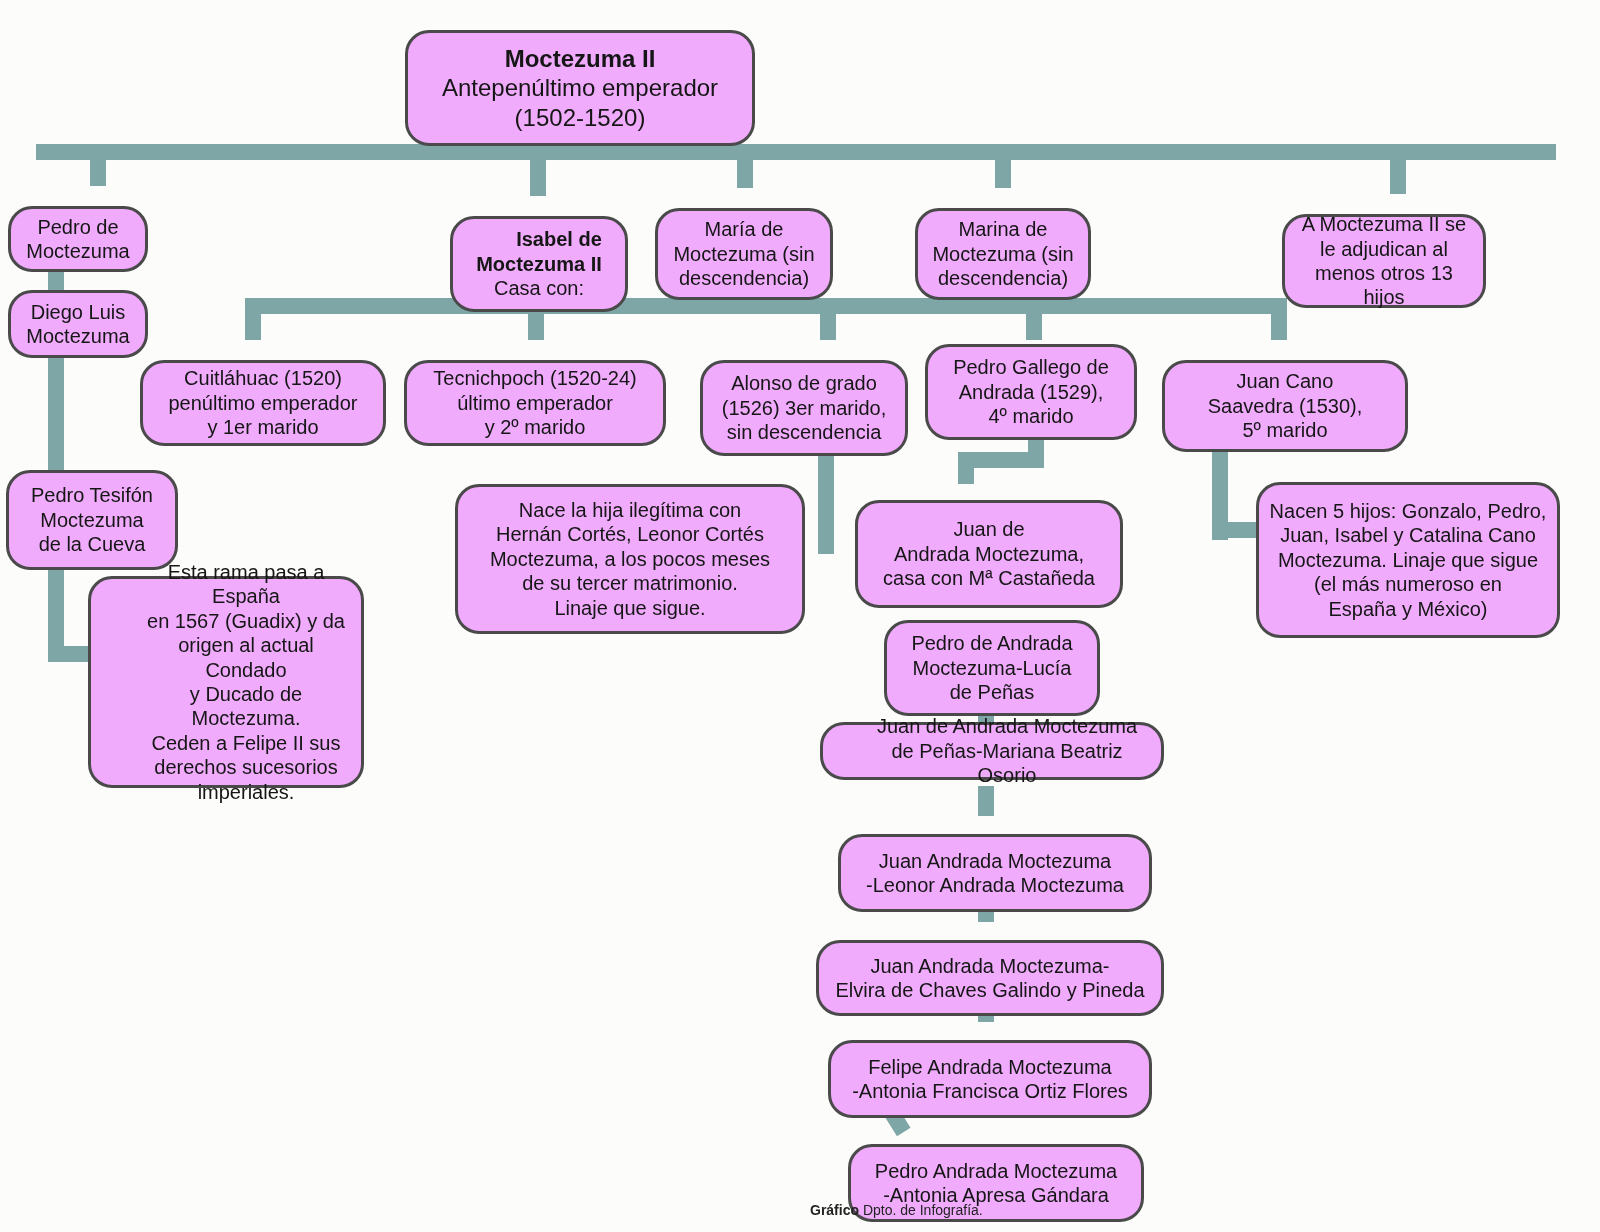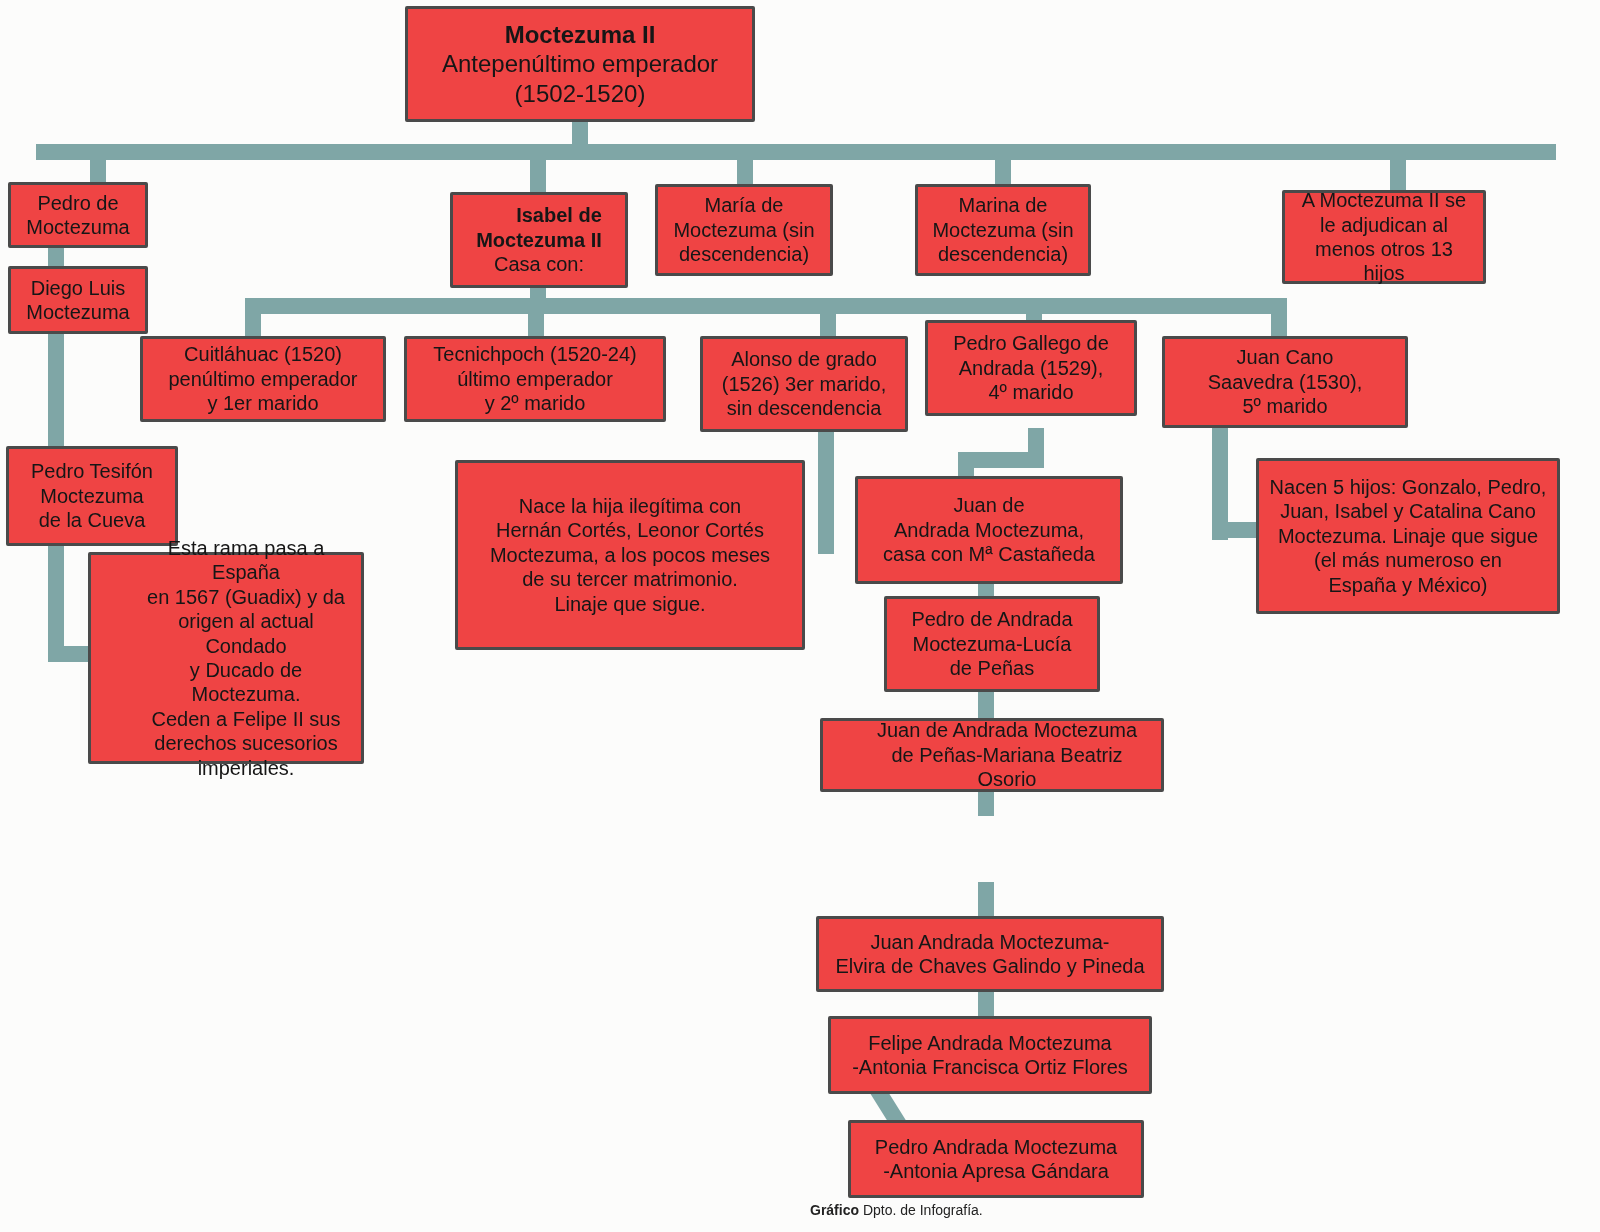--- a/index.html
+++ b/index.html
@@ -4,25 +4,25 @@
 <title>Moctezuma II — árbol genealógico</title>
 <style>
   html,body{margin:0;padding:0;background:#fcfcfb;}
   #canvas{
     position:relative;width:1600px;height:1232px;background:#fcfcfb;
     font-family:"Liberation Sans",sans-serif;overflow:hidden;
   }
   .con{position:absolute;background:#7fa6a6;z-index:1;}
   .diag{transform:rotate(-32deg);}
   .box{
-    position:absolute;z-index:2;background:#ef4444;border:3px solid #4a4a4a;
-    border-radius:2px;display:flex;flex-direction:column;align-items:center;
+    position:absolute;z-index:2;background:#f0abfc;border:3px solid #4a4a4a;
+    border-radius:24px;display:flex;flex-direction:column;align-items:center;
     justify-content:center;text-align:center;white-space:pre-line;
     font-size:20px;line-height:1.22;color:#161616;font-weight:400;
-    padding:4px 8px;box-sizing:border-box;
+    padding:4px 8px;box-sizing:border-box;margin-top:24px;
   }
   .box .title{font-weight:700;white-space:pre-line;}
   .box .body{white-space:pre-line;}
   .root{font-size:24px;}
   .credit{position:absolute;z-index:2;font-size:14px;color:#222;}
   .credit .b{font-weight:700;}
 </style>
 </head>
 <body>
 
@@ -142,21 +142,21 @@
 Andrada (1529),
 4º marido</span>
   </div>
 
   <div class="box" style="left:1162px;top:336px;width:246px;height:92px;">
     <span class="body">Juan Cano
 Saavedra (1530),
 5º marido</span>
   </div>
 
-  <div class="box" style="left:455px;top:460px;width:350px;height:190px;">
+  <div class="box" style="left:455px;top:460px;width:350px;height:150px;">
     <span class="body">Nace la hija ilegítima con
 Hernán Cortés, Leonor Cortés
 Moctezuma, a los pocos meses
 de su tercer matrimonio.
 Linaje que sigue.</span>
   </div>
 
   <div class="box" style="left:855px;top:476px;width:268px;height:108px;">
     <span class="body">Juan de
 Andrada Moctezuma,
@@ -170,25 +170,29 @@
 (el más numeroso en
 España y México)</span>
   </div>
 
   <div class="box" style="left:884px;top:596px;width:216px;height:96px;">
     <span class="body">Pedro de Andrada
 Moctezuma-Lucía
 de Peñas</span>
   </div>
 
-  <div class="box" style="left:820px;top:718px;width:344px;height:74px;padding-left:38px;">
+  <div class="box" style="left:820px;top:698px;width:344px;height:58px;padding-left:38px;">
     <span class="body">Juan de Andrada Moctezuma
 de Peñas-Mariana Beatriz Osorio</span>
   </div>
 
+  <div class="box" style="left:838px;top:810px;width:314px;height:78px;">
+    <span class="body">Juan Andrada Moctezuma
+-Leonor Andrada Moctezuma</span>
+  </div>
 
   <div class="box" style="left:816px;top:916px;width:348px;height:76px;">
     <span class="body">Juan Andrada Moctezuma-
 Elvira de Chaves Galindo y Pineda</span>
   </div>
 
   <div class="box" style="left:828px;top:1016px;width:324px;height:78px;">
     <span class="body">Felipe Andrada Moctezuma
 -Antonia Francisca Ortiz Flores</span>
   </div>

